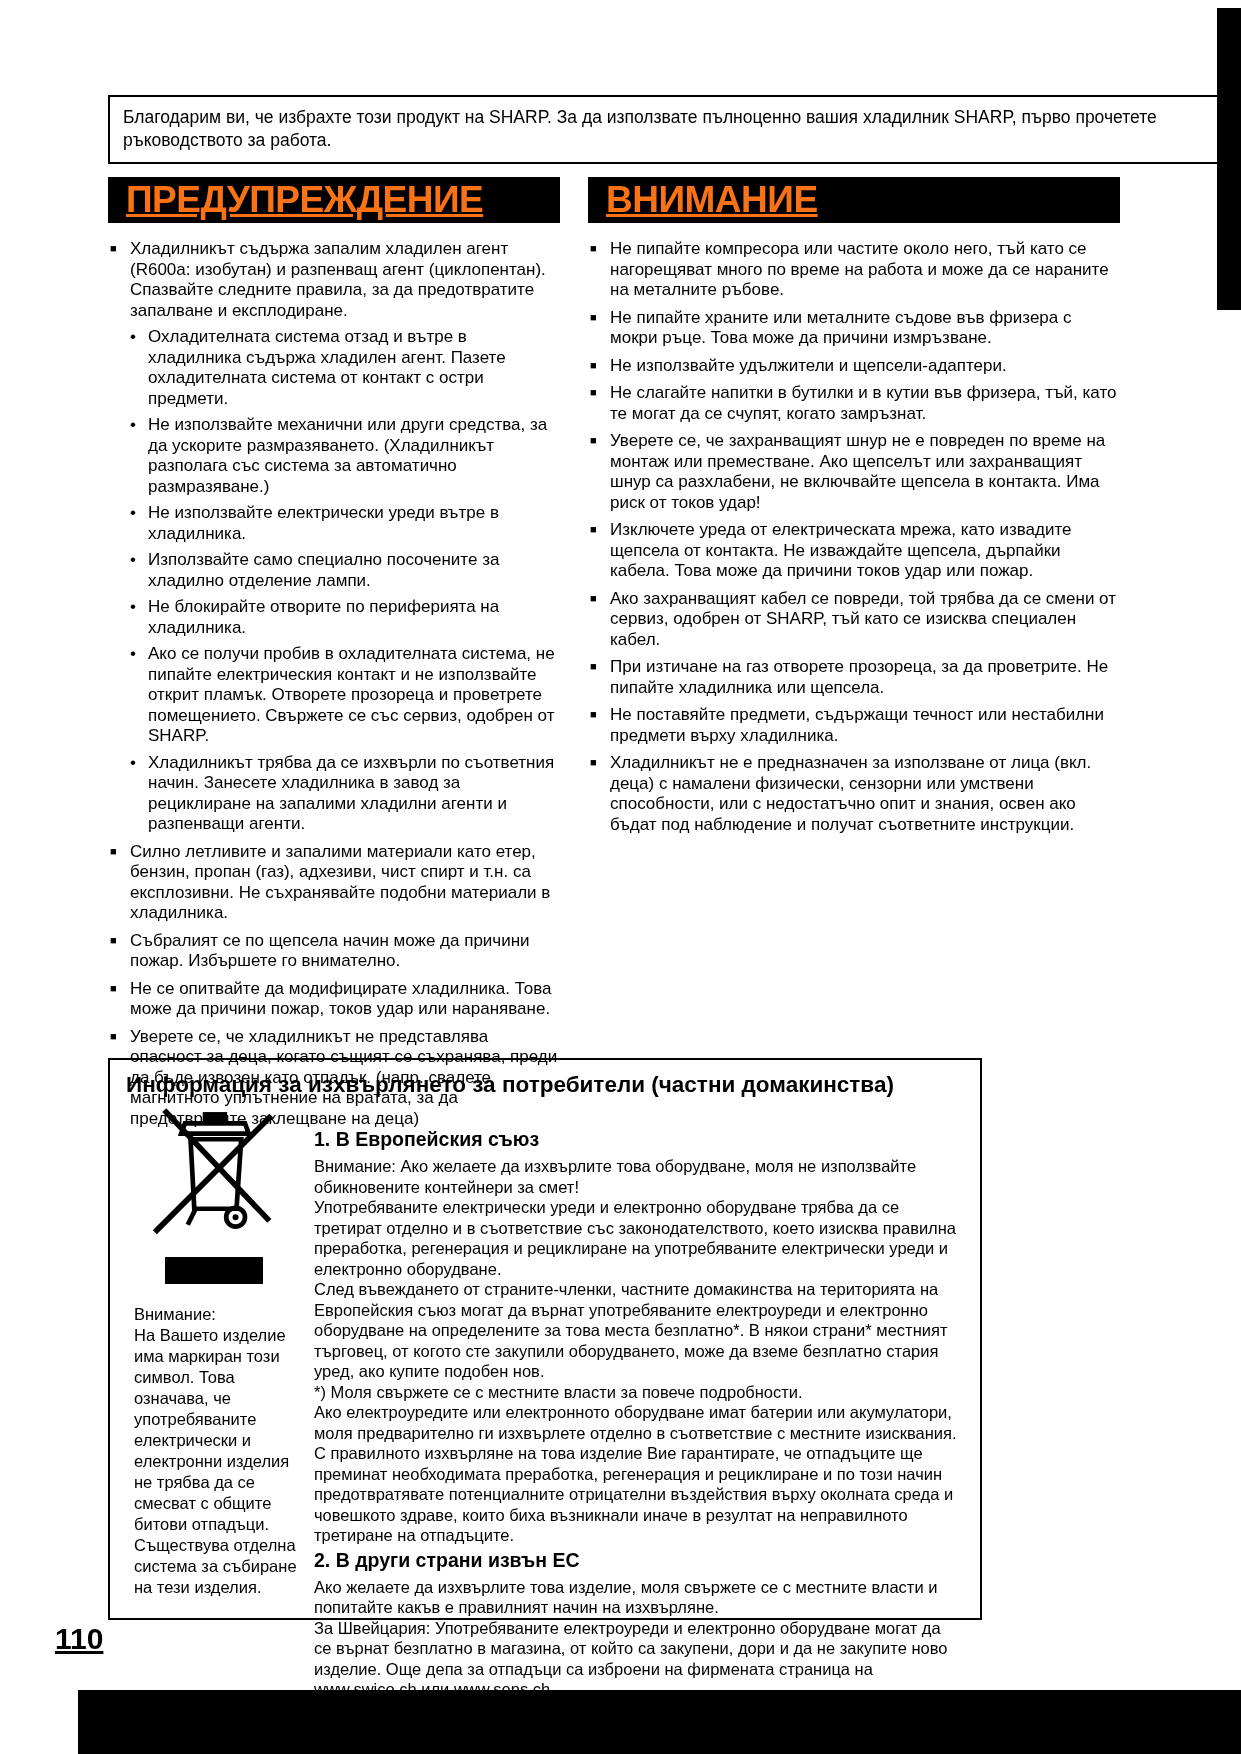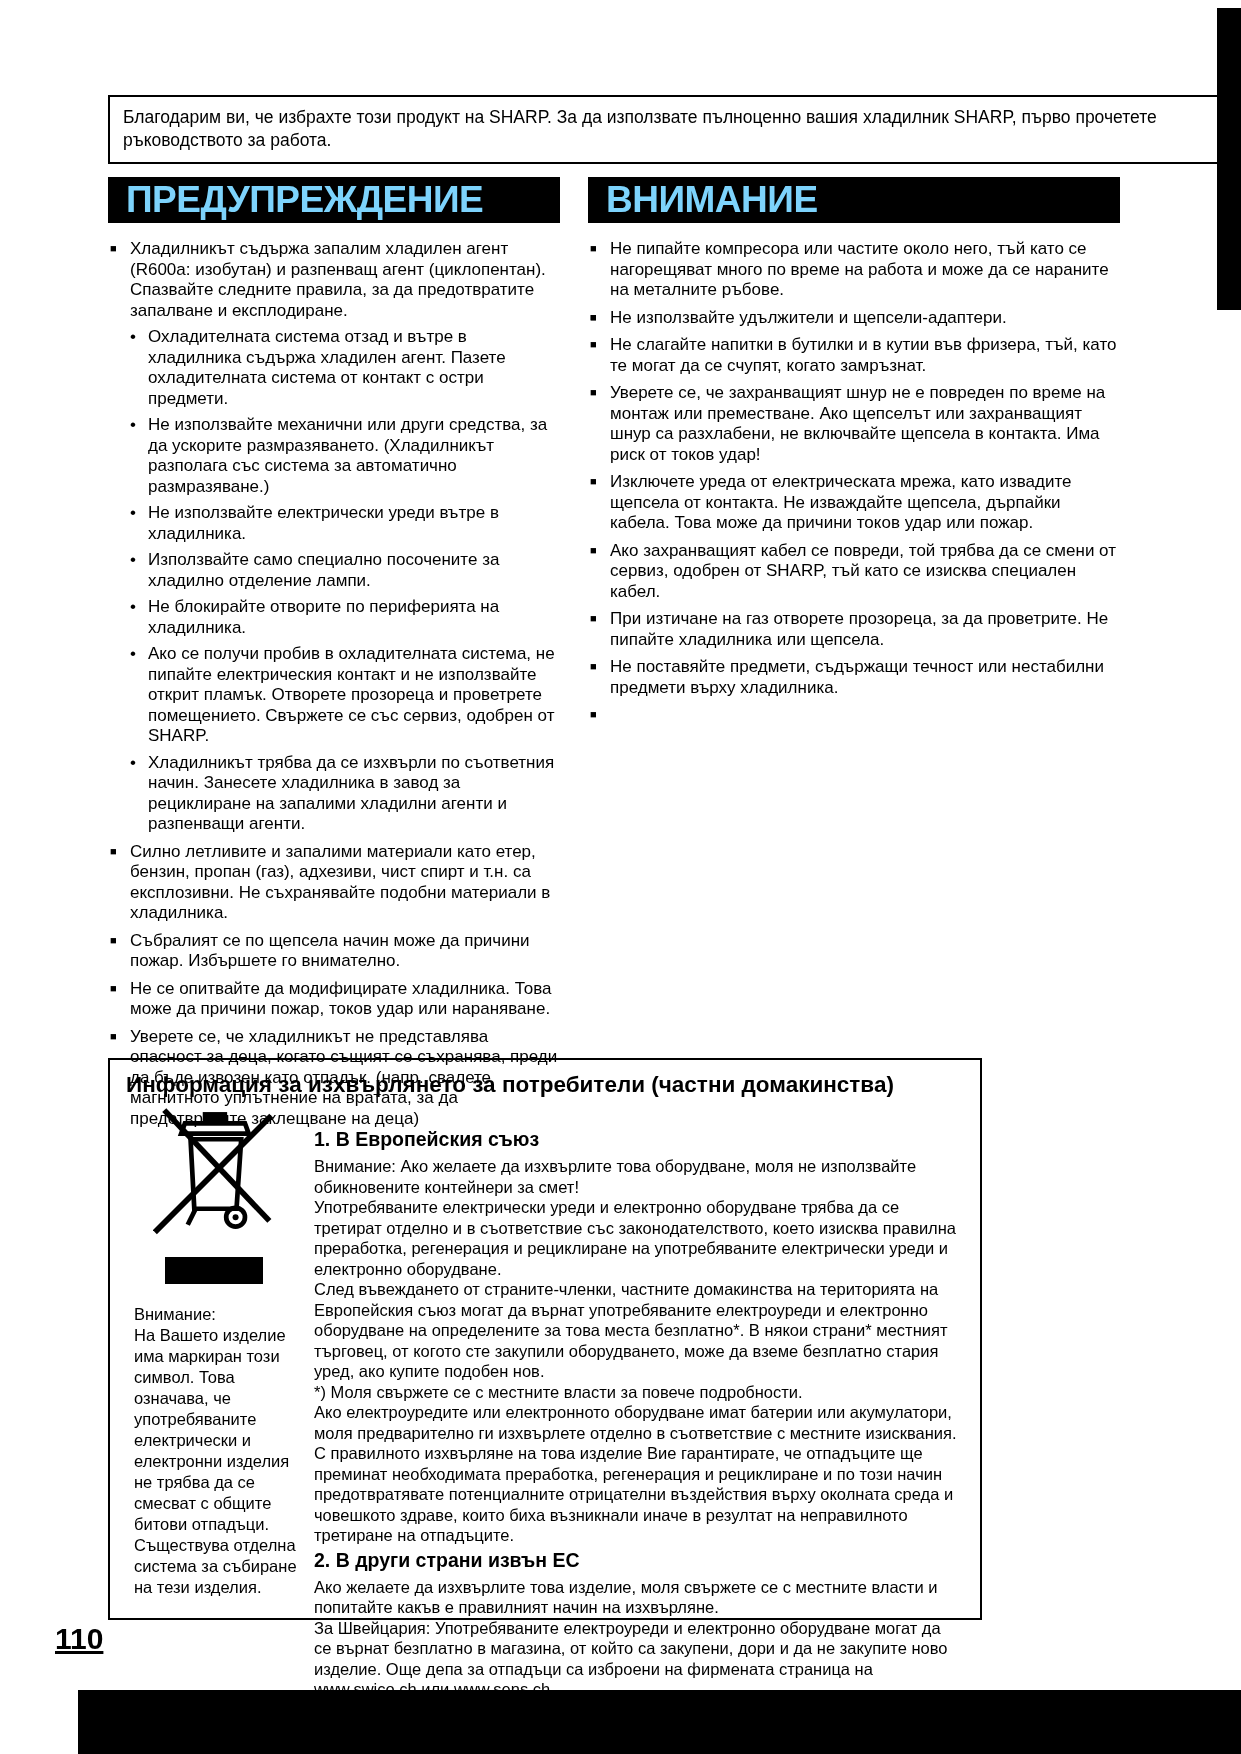--- a/index.html
+++ b/index.html
@@ -12,23 +12,23 @@
   *{box-sizing:border-box;}
   .intro-box{
     position:absolute;left:108px;top:95px;width:1164px;min-height:68px;
     border:2px solid #000;padding:9px 13px;
     font-size:17.5px;line-height:1.34;
   }
   .col{position:absolute;top:177px;}
   .col-warning{left:108px;width:452px;}
   .col-caution{left:588px;width:532px;}
   .col-header{
-    background:#000;color:#7dd3fc;height:46px;line-height:46px;
+    background:#000;color:#f97316;height:46px;line-height:46px;
     font-size:37px;font-weight:bold;letter-spacing:-0.5px;
-    padding-left:18px;white-space:nowrap;
+    padding-left:18px;white-space:nowrap;text-decoration:underline;
   }
   .col-body{padding-top:9px;}
   .bullet-item{
     position:relative;padding-left:22px;margin-top:7px;
     font-size:17px;line-height:20.5px;
   }
   .bullet-item > .marker{
     position:absolute;left:2px;top:4px;font-size:11px;line-height:11px;
   }
   .sub-item{
@@ -91,29 +91,29 @@
       <div class="bullet-item"><span class="marker">■</span><span class="btext">Уверете се, че хладилникът не представлява опасност за деца, когато същият се съхранява, преди да бъде извозен като отпадък. (напр. свалете магнитното уплътнение на вратата, за да предотвратите заклещване на деца)</span></div>
     </div>
 </div>
 
 <div class="col col-caution">
   <div class="col-header">
     <span>ВНИМАНИЕ</span>
   </div>
   <div class="col-body">
       <div class="bullet-item"><span class="marker">■</span><span class="btext">Не пипайте компресора или частите около него, тъй като се нагорещяват много по време на работа и може да се нараните на металните ръбове.</span></div>
-      <div class="bullet-item"><span class="marker">■</span></div>
+      <div class="bullet-item"><span class="marker">■</span><span class="btext">Не пипайте храните или металните съдове във фризера с мокри ръце. Това може да причини измръзване.</span></div>
       <div class="bullet-item"><span class="marker">■</span><span class="btext">Не използвайте удължители и щепсели-адаптери.</span></div>
       <div class="bullet-item"><span class="marker">■</span><span class="btext">Не слагайте напитки в бутилки и в кутии във фризера, тъй, като те могат да се счупят, когато замръзнат.</span></div>
       <div class="bullet-item"><span class="marker">■</span><span class="btext">Уверете се, че захранващият шнур не е повреден по време на монтаж или преместване. Ако щепселът или захранващият шнур са разхлабени, не включвайте щепсела в контакта. Има риск от токов удар!</span></div>
       <div class="bullet-item"><span class="marker">■</span><span class="btext">Изключете уреда от електрическата мрежа, като извадите щепсела от контакта. Не изваждайте щепсела, дърпайки кабела. Това може да причини токов удар или пожар.</span></div>
       <div class="bullet-item"><span class="marker">■</span><span class="btext">Ако захранващият кабел се повреди, той трябва да се смени от сервиз, одобрен от SHARP, тъй като се изисква специален кабел.</span></div>
       <div class="bullet-item"><span class="marker">■</span><span class="btext">При изтичане на газ отворете прозореца, за да проветрите. Не пипайте хладилника или щепсела.</span></div>
       <div class="bullet-item"><span class="marker">■</span><span class="btext">Не поставяйте предмети, съдържащи течност или нестабилни предмети върху хладилника.</span></div>
-      <div class="bullet-item"><span class="marker">■</span></div>
+      <div class="bullet-item"><span class="marker">■</span><span class="btext">Хладилникът не е предназначен за използване от лица (вкл. деца) с намалени физически, сензорни или умствени способности, или с недостатъчно опит и знания, освен ако бъдат под наблюдение и получат съответните инструкции.</span></div>
     </div>
 </div>
 
 <div class="disposal-box">
   <div class="disposal-title">Информация за изхвърлянето за потребители (частни домакинства)</div>
   <div class="disposal-body">
     <div class="disposal-left">
       <div class="icon-wrap">
         <span>
           <svg width="122" height="132" viewBox="0 0 130 140" xmlns="http://www.w3.org/2000/svg">

